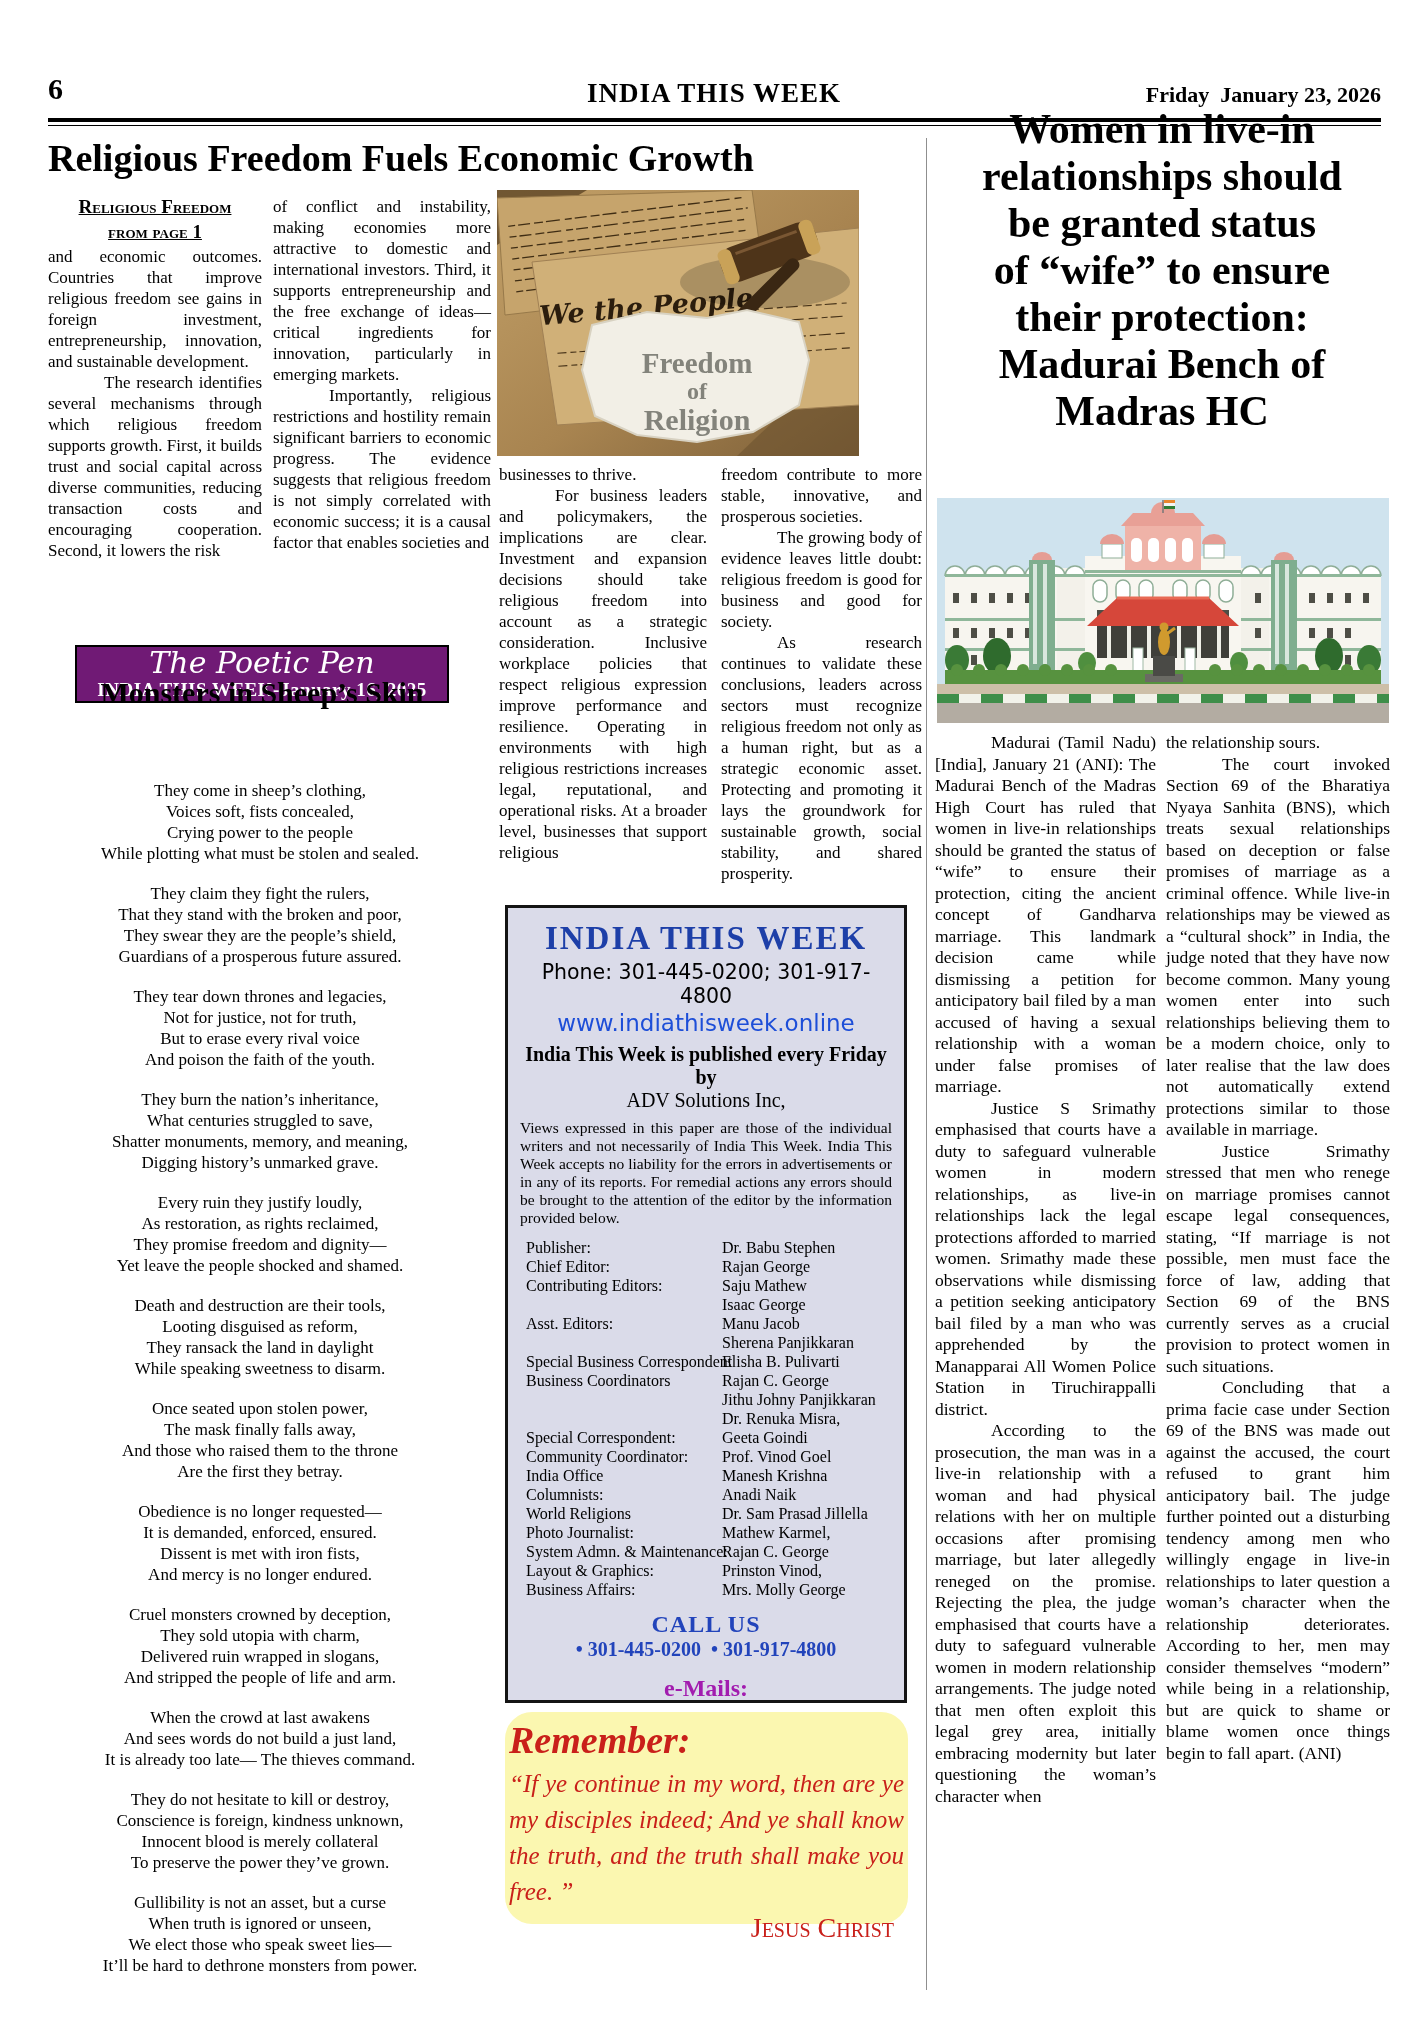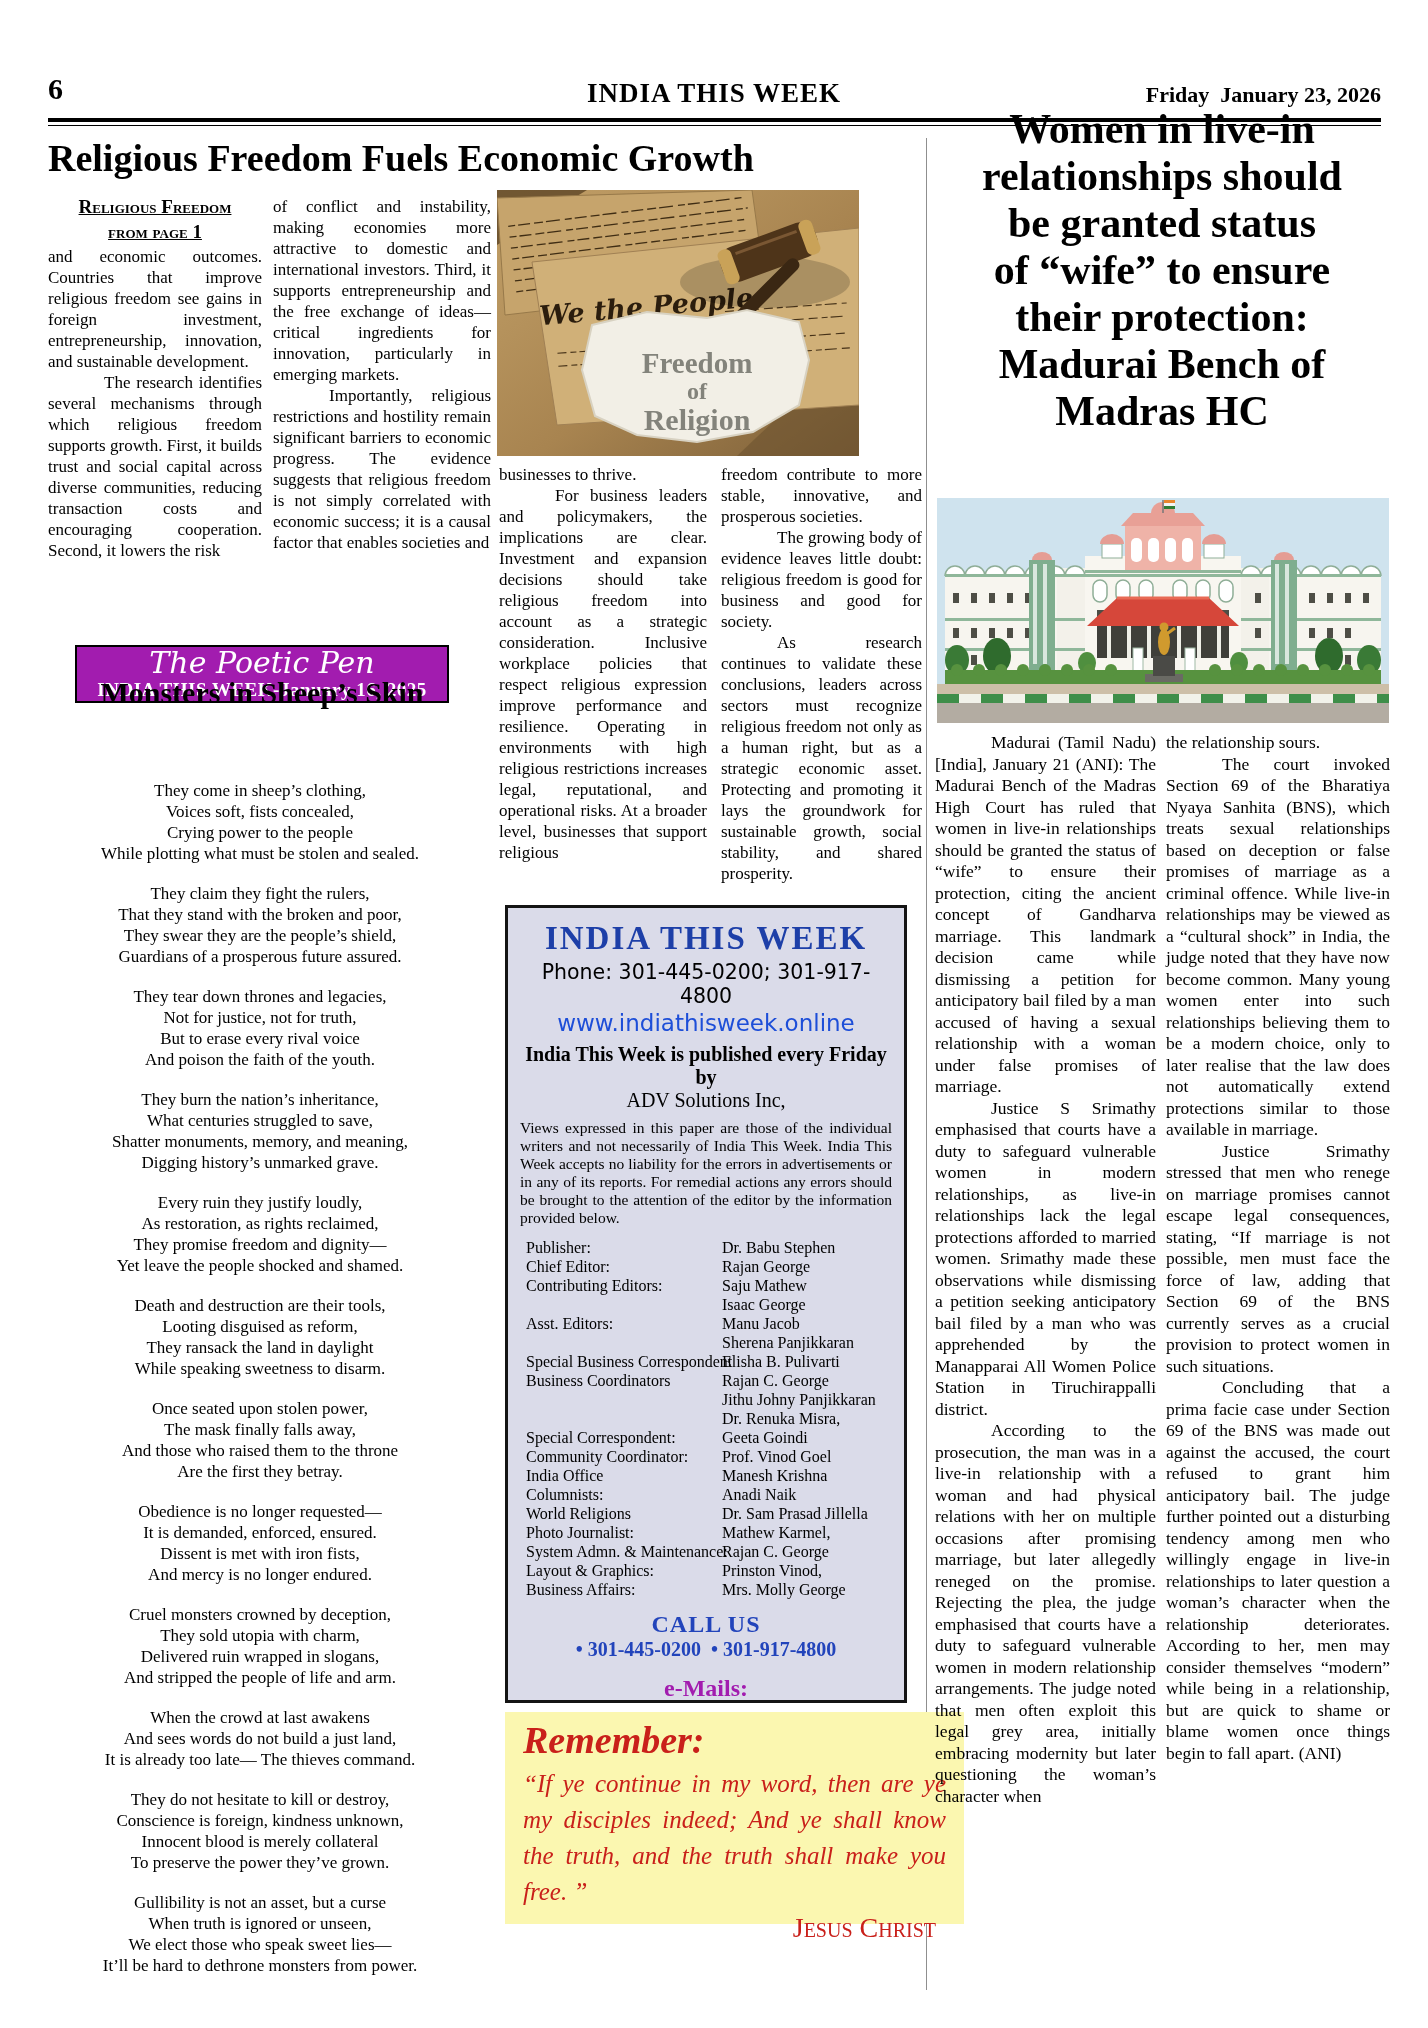--- a/index.html
+++ b/index.html
@@ -22,21 +22,21 @@
   .jump-ref{font-variant:small-caps;font-weight:bold;text-align:center;font-size:19px;
         line-height:25px;text-indent:0;margin-bottom:2px;}
   .jump-ref span{text-decoration:underline;display:block;}
   .lcol1{left:48px;top:194px;width:214px;}
   .lcol2{left:273px;top:196px;width:218px;}
   .lcol3{left:499px;top:464px;width:208px;}
   .lcol4{left:721px;top:464px;width:201px;}
   .photo1{position:absolute;left:497px;top:190px;width:362px;height:266px;}
   .photo2{position:absolute;left:937px;top:498px;width:452px;height:225px;}
   
-  .pp-banner{position:absolute;left:75px;top:645px;width:374px;height:58px;background:#a21caf;
+  .pp-banner{position:absolute;left:75px;top:645px;width:374px;height:58px;background:#701a75;
         border:2px solid #000;box-sizing:border-box;text-align:center;color:#fff;}
   .pp-banner .pp-title{font-family:"DejaVu Serif",serif;font-style:italic;font-size:30px;line-height:32px;}
   .pp-banner .pp-sub{font-size:19px;font-weight:bold;line-height:21px;letter-spacing:0.5px;}
   .poem-title{position:absolute;left:60px;top:676px;width:404px;text-align:center;
         font-size:30px;font-weight:bold;}
   .poem{position:absolute;left:48px;top:780px;width:424px;text-align:center;
         font-size:17px;line-height:21px;}
   .poem .stanza{white-space:pre-line;margin-bottom:19px;}
   
   .mbox{position:absolute;left:505px;top:905px;width:402px;height:798px;background:#dadbe9;
@@ -51,22 +51,22 @@
   .staff{margin:11px 0 0 8px;font-size:16px;}
   .staff-row{display:flex;line-height:19px;white-space:nowrap;}
   .staff-role{width:196px;flex-shrink:0;}
   .mbox-callus{text-align:center;color:#2244bb;font-weight:bold;font-size:24px;
         letter-spacing:1px;margin-top:12px;}
   .mbox-numbers{text-align:center;color:#2244bb;font-weight:bold;font-size:20px;white-space:pre;}
   .mbox-emails-label{text-align:center;color:#a21caf;font-weight:bold;font-size:24px;margin-top:14px;}
   .mbox-ads{text-align:center;color:#2244bb;font-size:18px;}
   .mbox-ads .lbl{font-weight:bold;font-size:20px;}
   
-  .rembox{position:absolute;left:505px;top:1712px;width:459px;height:212px;background:#fbf7b0;
-        box-sizing:border-box;padding:6px 18px;color:#c9201a;}
+  .rembox{position:absolute;left:505px;top:1712px;width:403px;height:212px;background:#fbf7b0;
+        box-sizing:border-box;padding:6px 4px;color:#c9201a;border-radius:27px;}
   .rem-label{font-size:38px;font-weight:bold;font-style:italic;}
   .rem-quote{font-size:25px;font-style:italic;line-height:36px;text-align:justify;margin-top:4px;}
   .rem-attr{text-align:right;font-variant:small-caps;font-size:28px;margin-top:2px;margin-right:10px;}
   
   .r-headline{position:absolute;left:932px;top:106px;width:460px;text-align:center;
         font-size:42px;line-height:47px;font-weight:bold;white-space:pre-line;}
   .rcol{font-size:17.5px;line-height:21.5px;}
   .rcol1{left:935px;top:732px;width:221px;}
   .rcol2{left:1166px;top:732px;width:224px;}
 </style>

